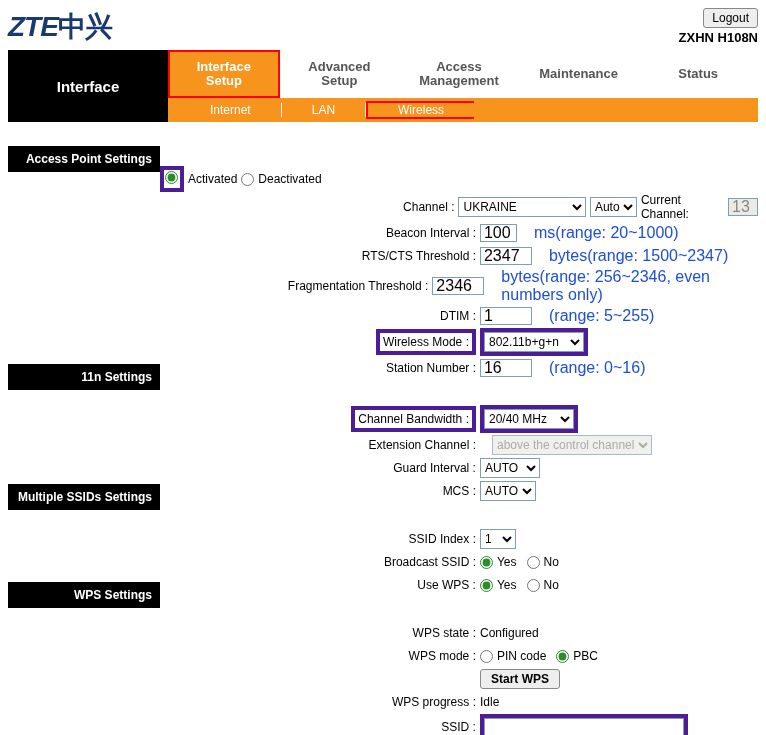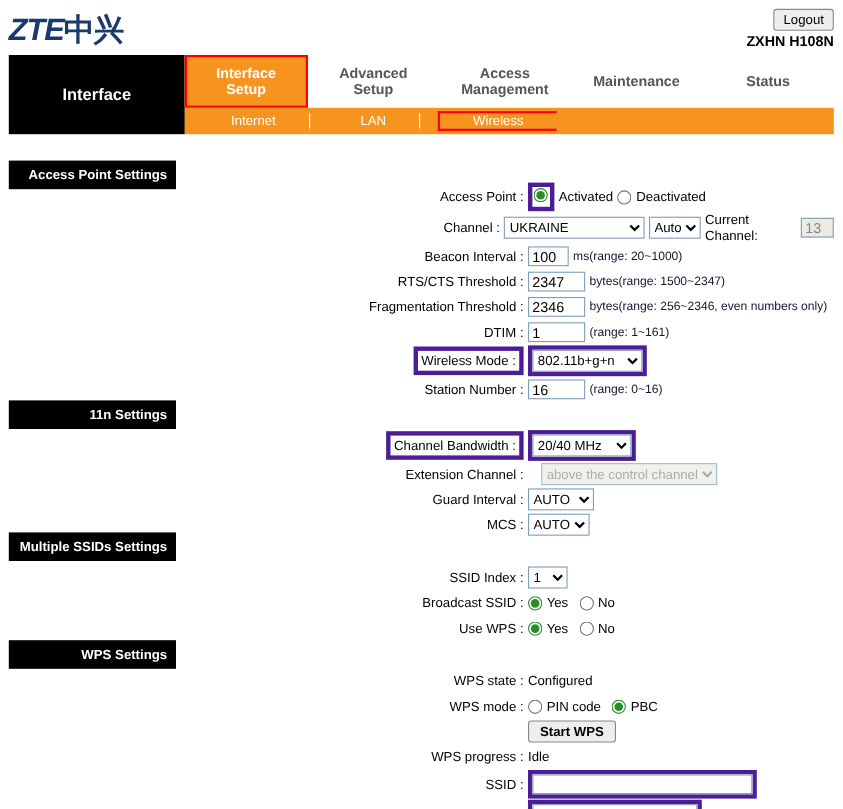--- a/index.html
+++ b/index.html
@@ -77,21 +77,21 @@
   .tab.active {
     background: #f7941d;
     color: #fff;
   }
   .subnav {
     height: 24px;
     background: #f7941d;
     display: flex;
     align-items: center;
     padding-left: 12px;
-    gap: 16px;
+    gap: 0;
   }
   .subtab {
     color: #fff;
     font-size: 12px;
     padding: 0 30px;
     border-right: 1px solid #fff;
     cursor: pointer;
   }
   .subtab.last { border-right: none; }
   .content {
@@ -133,35 +133,35 @@
   .value {
     display: flex;
     align-items: center;
     gap: 4px;
     font-size: 12px;
   }
   input[type=text] {
     border: 1px solid #7f9db9;
     height: 18px;
     padding: 0 3px;
-    font-size: 13px;
+    font-size: 16px;
   }
   input[type=text][disabled] { background: #ebebe4; color: #888; }
   select {
     border: 1px solid #7f9db9;
     height: 20px;
     font-size: 12px;
     background: #fff;
   }
   select[disabled] { background: #ebebe4; color: #888; margin-left: 12px; }
   .radio-g { display: inline-flex; align-items: center; gap: 2px; margin-right: 6px; }
   input[type=radio] { accent-color: #2a8c2a; margin: 0 2px 0 0; }
   .hl-red { border: 4px solid #4c1d95; display: inline-block; padding: 0; }
   .hl-red-tab { border: 2px solid #f00; }
-  .range { color: #0f172a; font-size: 11px; }
+  .range { color: #1d4ed8; font-size: 16px; margin-left: 13px; }
   button.small {
     border: 1px solid #888;
     background: #eee;
     border-radius: 3px;
     padding: 2px 10px;
     font-size: 12px;
     cursor: pointer;
     font-weight: bold;
   }
 </style>
@@ -206,21 +206,20 @@
     <div style="height:68px"></div>
     <div class="side-header">WPS Settings</div>
     <div style="height:132px"></div>
 
   </div>
 
   <div class="main">
 
     <div class="section" style="padding-top:20px">
       <div class="row">
-        <div class="label">Access Point :</div>
         <div class="value">
           <span class="hl-red" style="padding:1px 0 1px 1px">
             <span class="radio-g" style="margin-right:0">
                 <input type="radio" checked="" style="">
               </span>
           </span>
           <span>Activated</span>
           <span class="radio-g">
               <input type="radio" style="">
               <span>Deactivated</span>
@@ -254,21 +253,21 @@
         <div class="label">Fragmentation Threshold :</div>
         <div class="value">
           <input type="text" style="width: 52px;" value="2346">
           <span class="range">bytes(range: 256~2346, even numbers only)</span>
         </div>
       </div>
       <div class="row">
         <div class="label">DTIM :</div>
         <div class="value">
           <input type="text" style="width: 52px;" value="1">
-          <span class="range">(range: 1~161)</span>
+          <span class="range">(range: 5~255)</span>
         </div>
       </div>
       <div class="row">
         <div class="label"><span class="hl-red" style="padding:2px 3px">Wireless Mode :</span></div>
         <div class="value">
           <span class="hl-red"><select style="width:100px"><option>802.11b+g+n</option></select></span>
         </div>
       </div>
       <div class="row">
         <div class="label">Station Number :</div>

